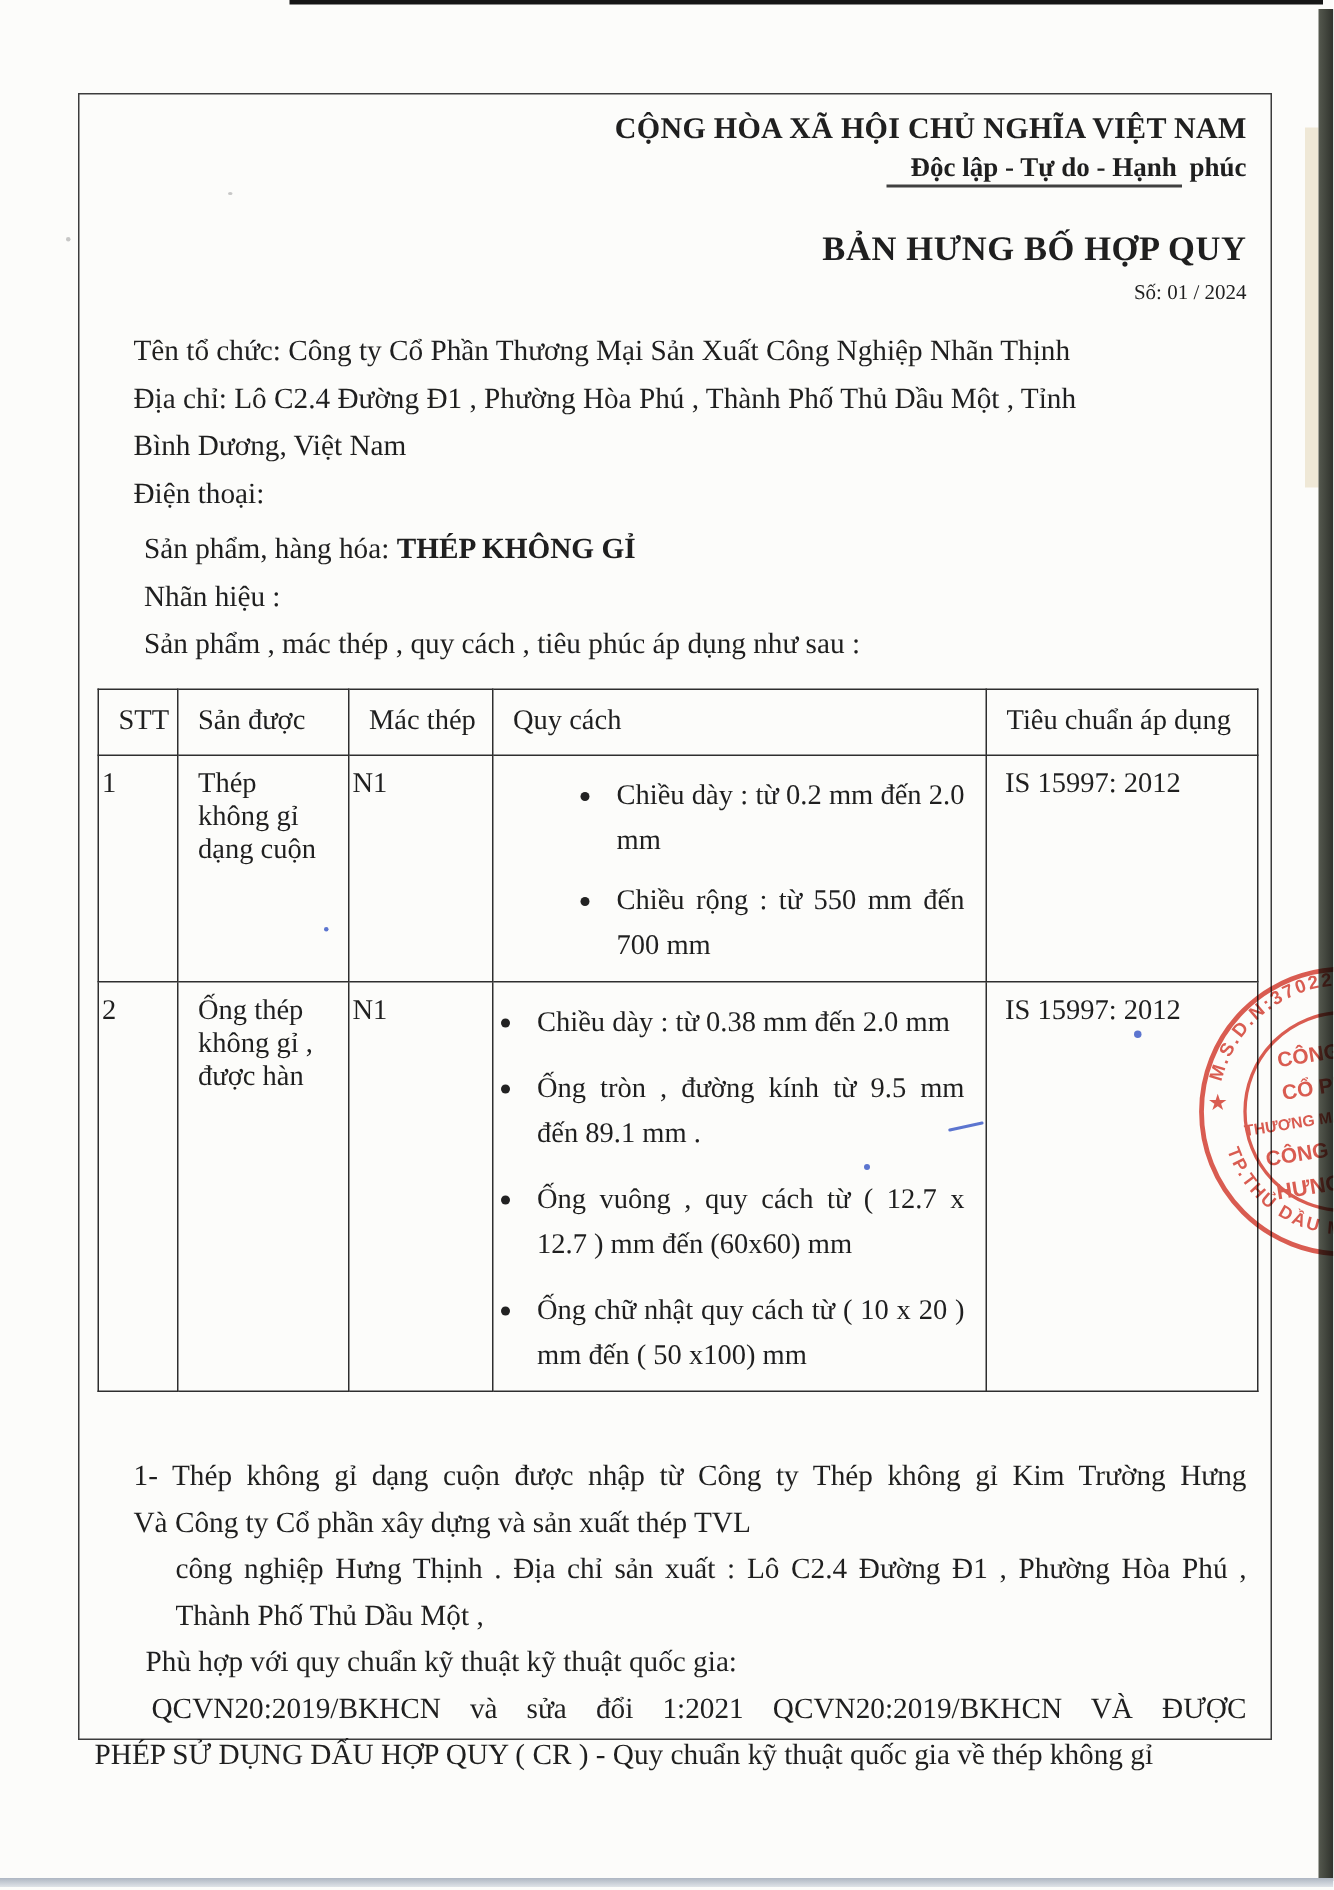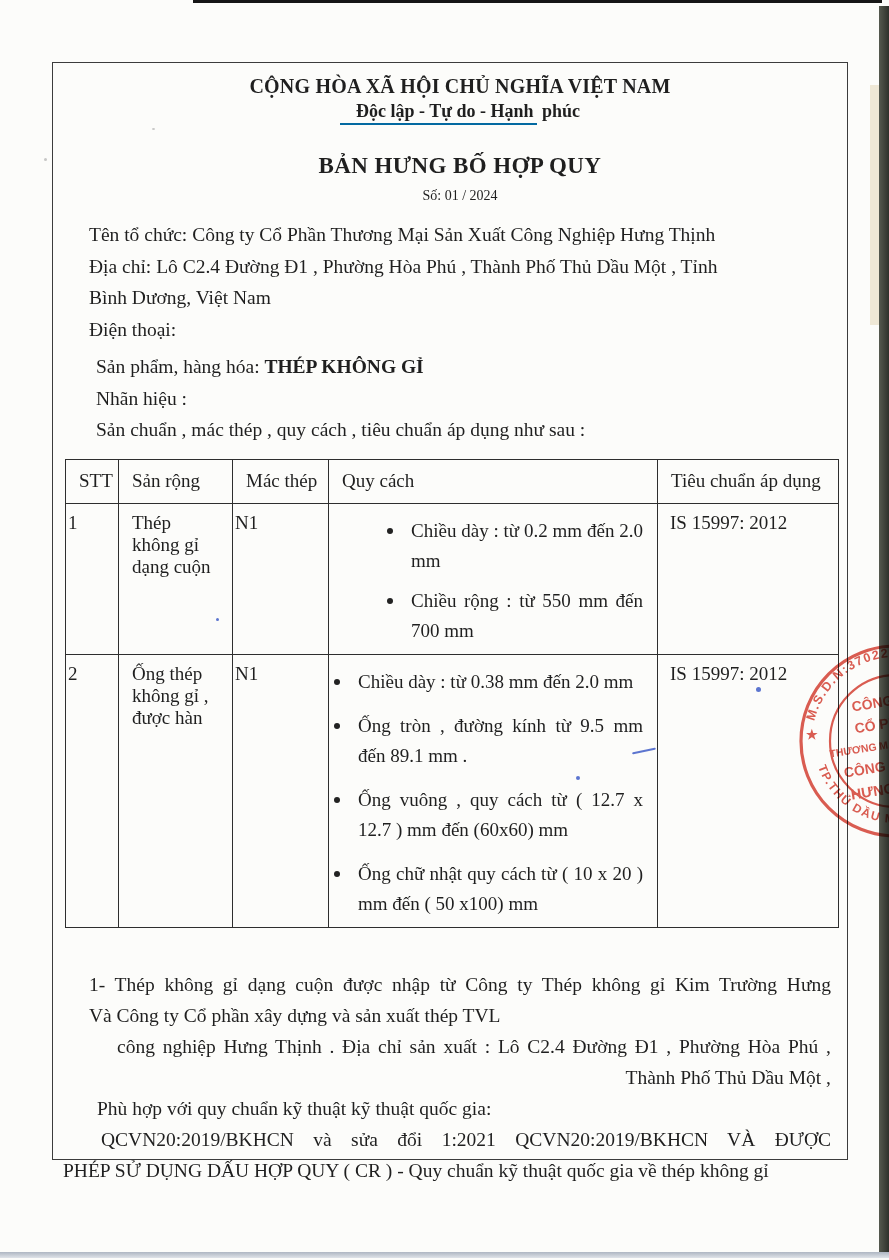--- a/index.html
+++ b/index.html
@@ -9,24 +9,24 @@
   
   .top-scan-line{position:absolute;left:193px;top:0;width:689px;height:3px;background:#161616;}
   .right-scan-bar{position:absolute;left:879px;top:6px;width:10px;height:1248px;background:linear-gradient(90deg,#55594f,#2e312b);}
   .right-cream-strip{position:absolute;left:870px;top:85px;width:9px;height:240px;background:#efe8d6;}
   .bottom-scan-bar{position:absolute;left:0;top:1252px;width:889px;height:6px;background:linear-gradient(180deg,#aeb6c2,#dfe3e8);}
   .speck{position:absolute;background:#9a9a9a;border-radius:50%;opacity:.55;}
 
   
   .frame{position:absolute;left:52px;top:62px;width:796px;height:1098px;border:1.5px solid #3c3c3c;box-sizing:border-box;padding:12px 16px 0 36px;}
 
-  .center{text-align:center;}
+  .center{text-align:right;}
   .nat-title{font-size:20px;font-weight:bold;letter-spacing:.2px;margin:0;}
   .motto{font-size:18px;font-weight:bold;margin-top:3px;}
-  .motto .u{border-bottom:2px solid #0369a1;padding:0 4px 2px 16px;}
+  .motto .u{border-bottom:2px solid #404040;padding:0 4px 2px 16px;}
   .doc-title{font-size:23px;font-weight:bold;letter-spacing:.4px;margin-top:31px;}
   .doc-no{font-size:14px;margin-top:9px;}
 
   .info{margin-top:15px;font-size:19.5px;line-height:31.5px;}
   .indent6{padding-left:7px;}
   .gap-top{margin-top:6px;}
   .bold{font-weight:bold;}
 
   table.spec{border-collapse:collapse;table-layout:fixed;margin-top:13px;margin-left:-24px;width:773px;font-size:19px;}
   table.spec td,table.spec th{border:1.6px solid #2e2e2e;vertical-align:top;font-weight:normal;text-align:left;box-sizing:border-box;}
@@ -40,21 +40,21 @@
 
   .spec-item{position:relative;margin:10px 6px 0 70px;line-height:30px;text-align:justify;}
   .spec-item:first-child{margin-top:8px;}
   .spec-item::before{content:"";position:absolute;left:-24px;top:12px;width:6px;height:6px;border-radius:50%;background:#222;}
   .spec-item.stretch{text-align-last:justify;}
   .r2 .spec-item{margin-top:14px;margin-left:17px;}
   .r2 .spec-item:first-child{margin-top:8px;}
 
   .notes{margin-top:41px;font-size:19.5px;line-height:31px;}
   .jline{text-align:justify;text-align-last:justify;}
-  .ind28{padding-left:28px;text-align:right;}
+  .ind28{padding-left:28px;}
   .ind8{padding-left:8px;}
   .ind12{padding-left:12px;}
   .outdent{margin-left:-26px;}
   .mt3{margin-top:3px;}
 
   
   .stamp{position:absolute;left:780px;top:630px;mix-blend-mode:multiply;opacity:.92;}
   .stamp text{fill:#d94f43;font-family:"Liberation Sans", sans-serif;font-weight:bold;}
 
   
@@ -78,41 +78,41 @@
 
   <div class="frame">
 
     <div class="center nat-title">CỘNG HÒA XÃ HỘI CHỦ NGHĨA VIỆT NAM</div>
     <div class="center motto"><span class="u">Độc lập - Tự do - Hạnh</span><span> phúc</span></div>
 
     <div class="center doc-title">BẢN HƯNG BỐ HỢP QUY</div>
     <div class="center doc-no">Số: 01 / 2024</div>
 
     <div class="info">
-      <div>Tên tổ chức: Công ty Cổ Phần Thương Mại Sản Xuất Công Nghiệp Hưng Thịnh</div>
+      <div>Tên tổ chức: Công ty Cổ Phần Thương Mại Sản Xuất Công Nghiệp Nhãn Thịnh</div>
       <div>Địa chỉ: Lô C2.4 Đường Đ1 , Phường Hòa Phú , Thành Phố Thủ Dầu Một , Tỉnh</div>
       <div>Bình Dương, Việt Nam</div>
       <div>Điện thoại:</div>
       <div class="indent6 gap-top"><span>Sản phẩm, hàng hóa: </span><span class="bold">THÉP KHÔNG GỈ</span></div>
       <div class="indent6">Nhãn hiệu :</div>
-      <div class="indent6">Sản chuẩn , mác thép , quy cách , tiêu chuẩn áp dụng như sau :</div>
+      <div class="indent6">Sản phẩm , mác thép , quy cách , tiêu phúc áp dụng như sau :</div>
     </div>
 
     <table class="spec">
       <colgroup>
         <col style="width:53px">
           <col style="width:114px">
           <col style="width:96px">
           <col style="width:329px">
           <col style="width:181px">
       </colgroup>
       <tbody>
           <tr>
         <th class="c-stt">STT</th>
-        <th>Sản rộng</th>
+        <th>Sản được</th>
         <th>Mác thép</th>
         <th>Quy cách</th>
         <th>Tiêu chuẩn áp dụng</th>
       </tr>
       <tr class="r1">
         <td class="c-stt">1</td>
         <td class="c-prod">Thép không gỉ dạng cuộn</td>
         <td class="c-grade">N1</td>
         <td class="c-spec">
           <div class="spec-item stretch">Chiều dày : từ 0.2 mm đến 2.0 mm</div>

